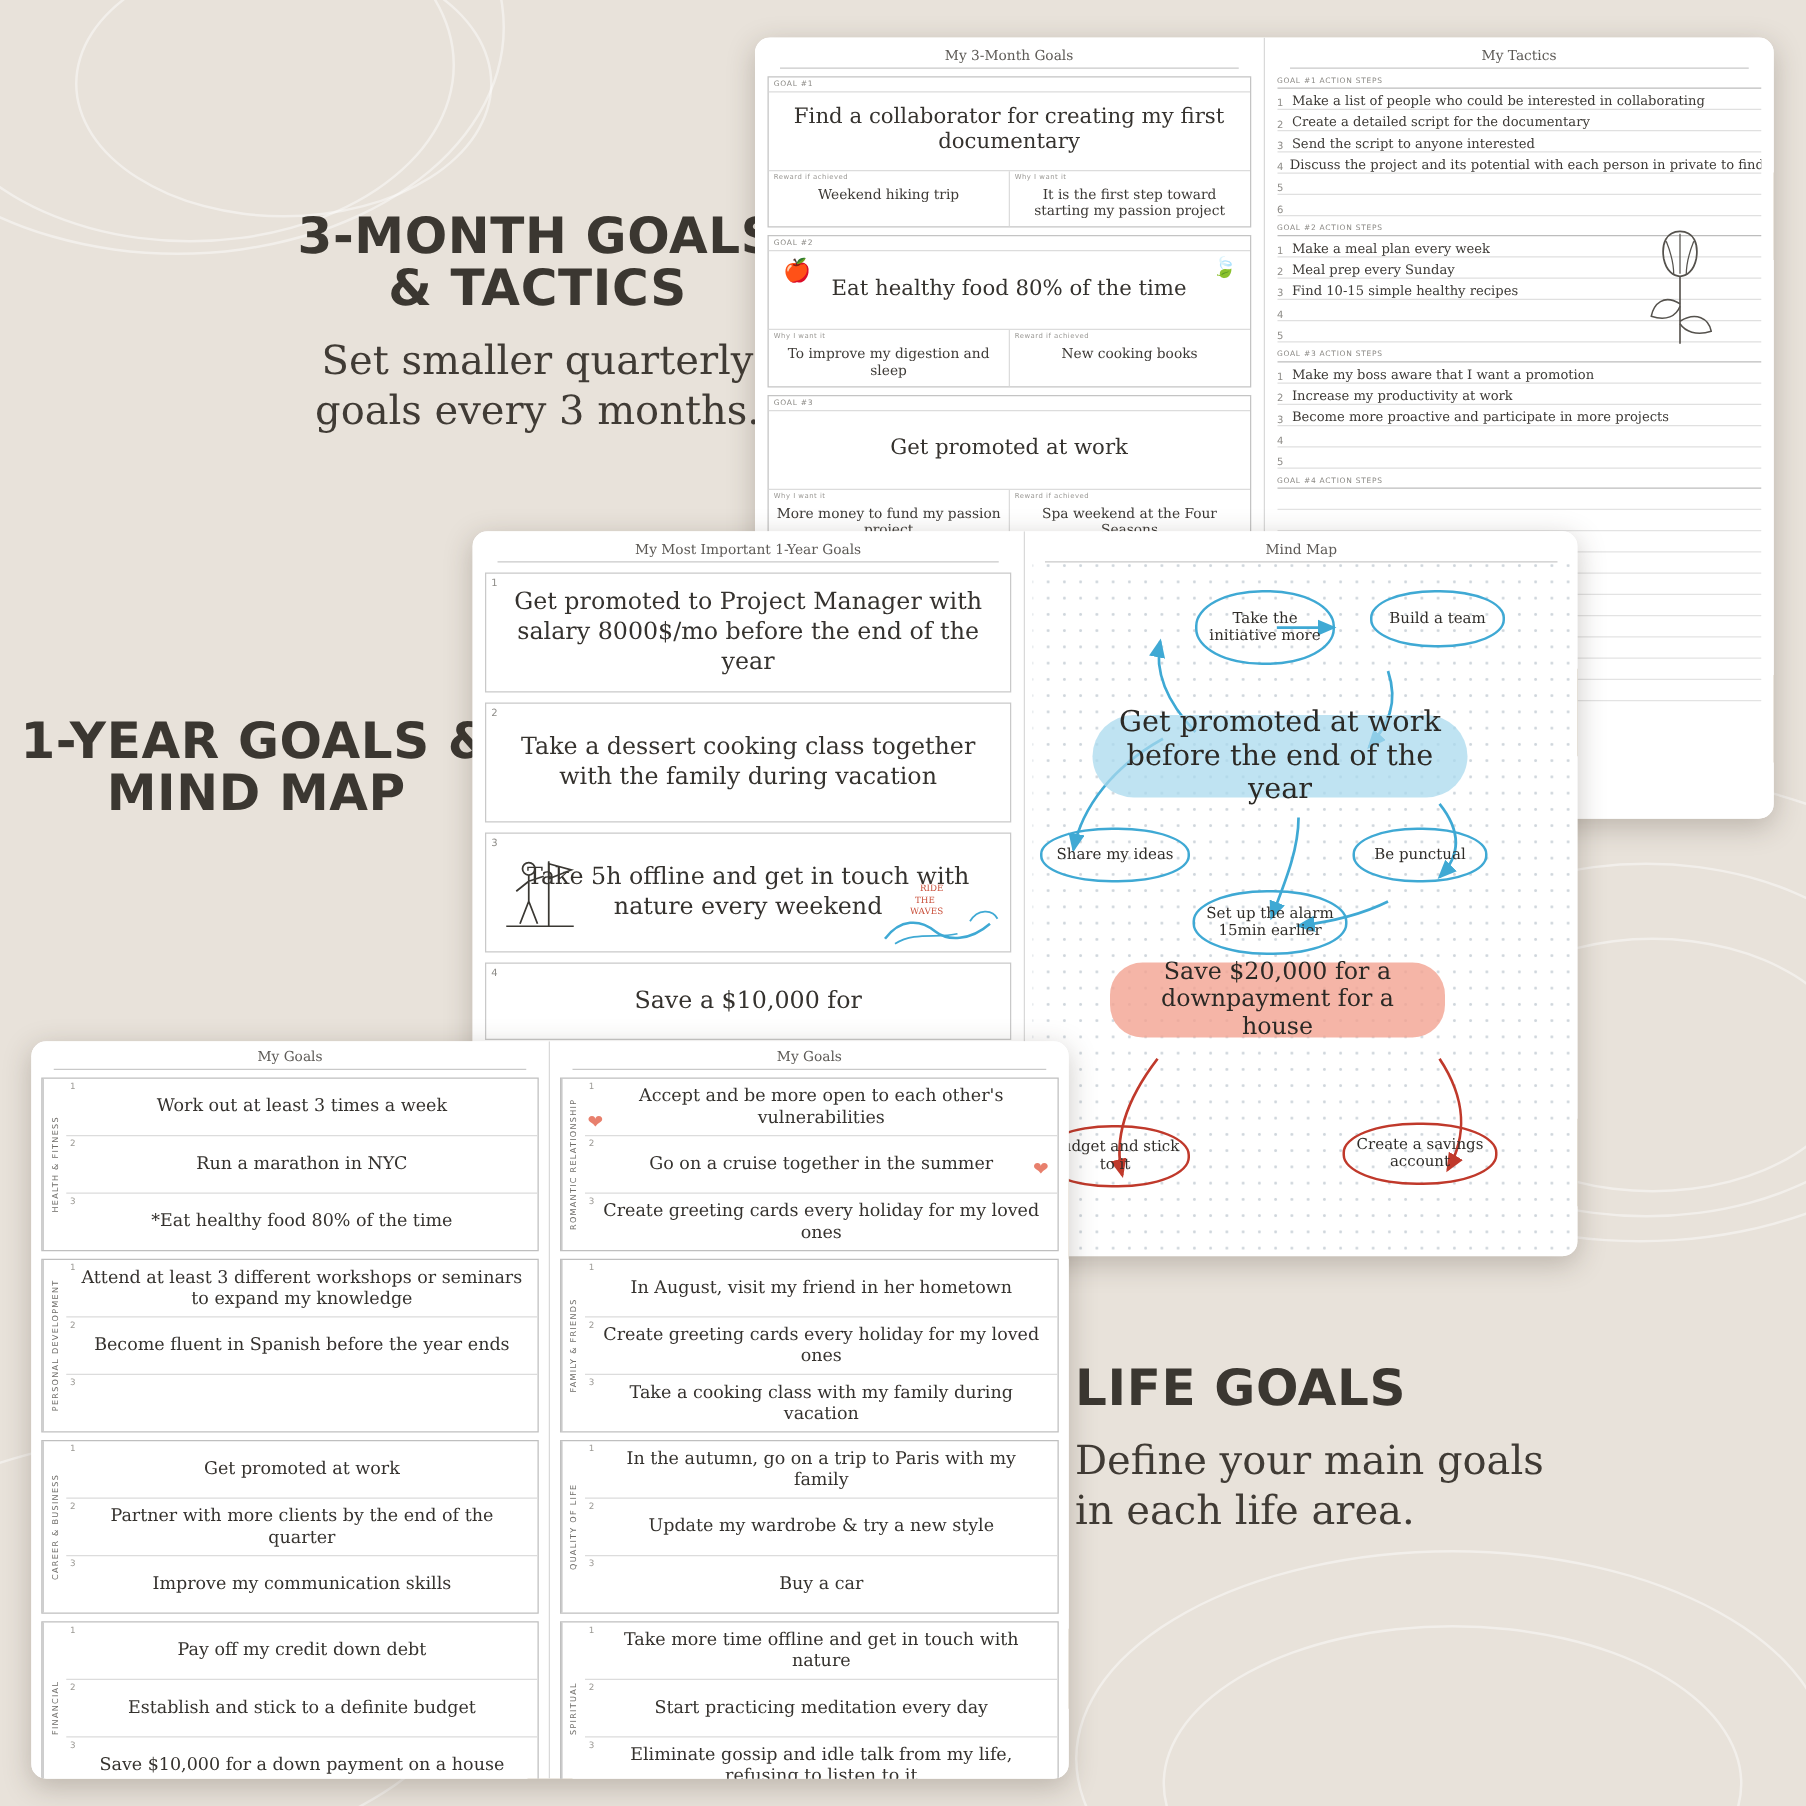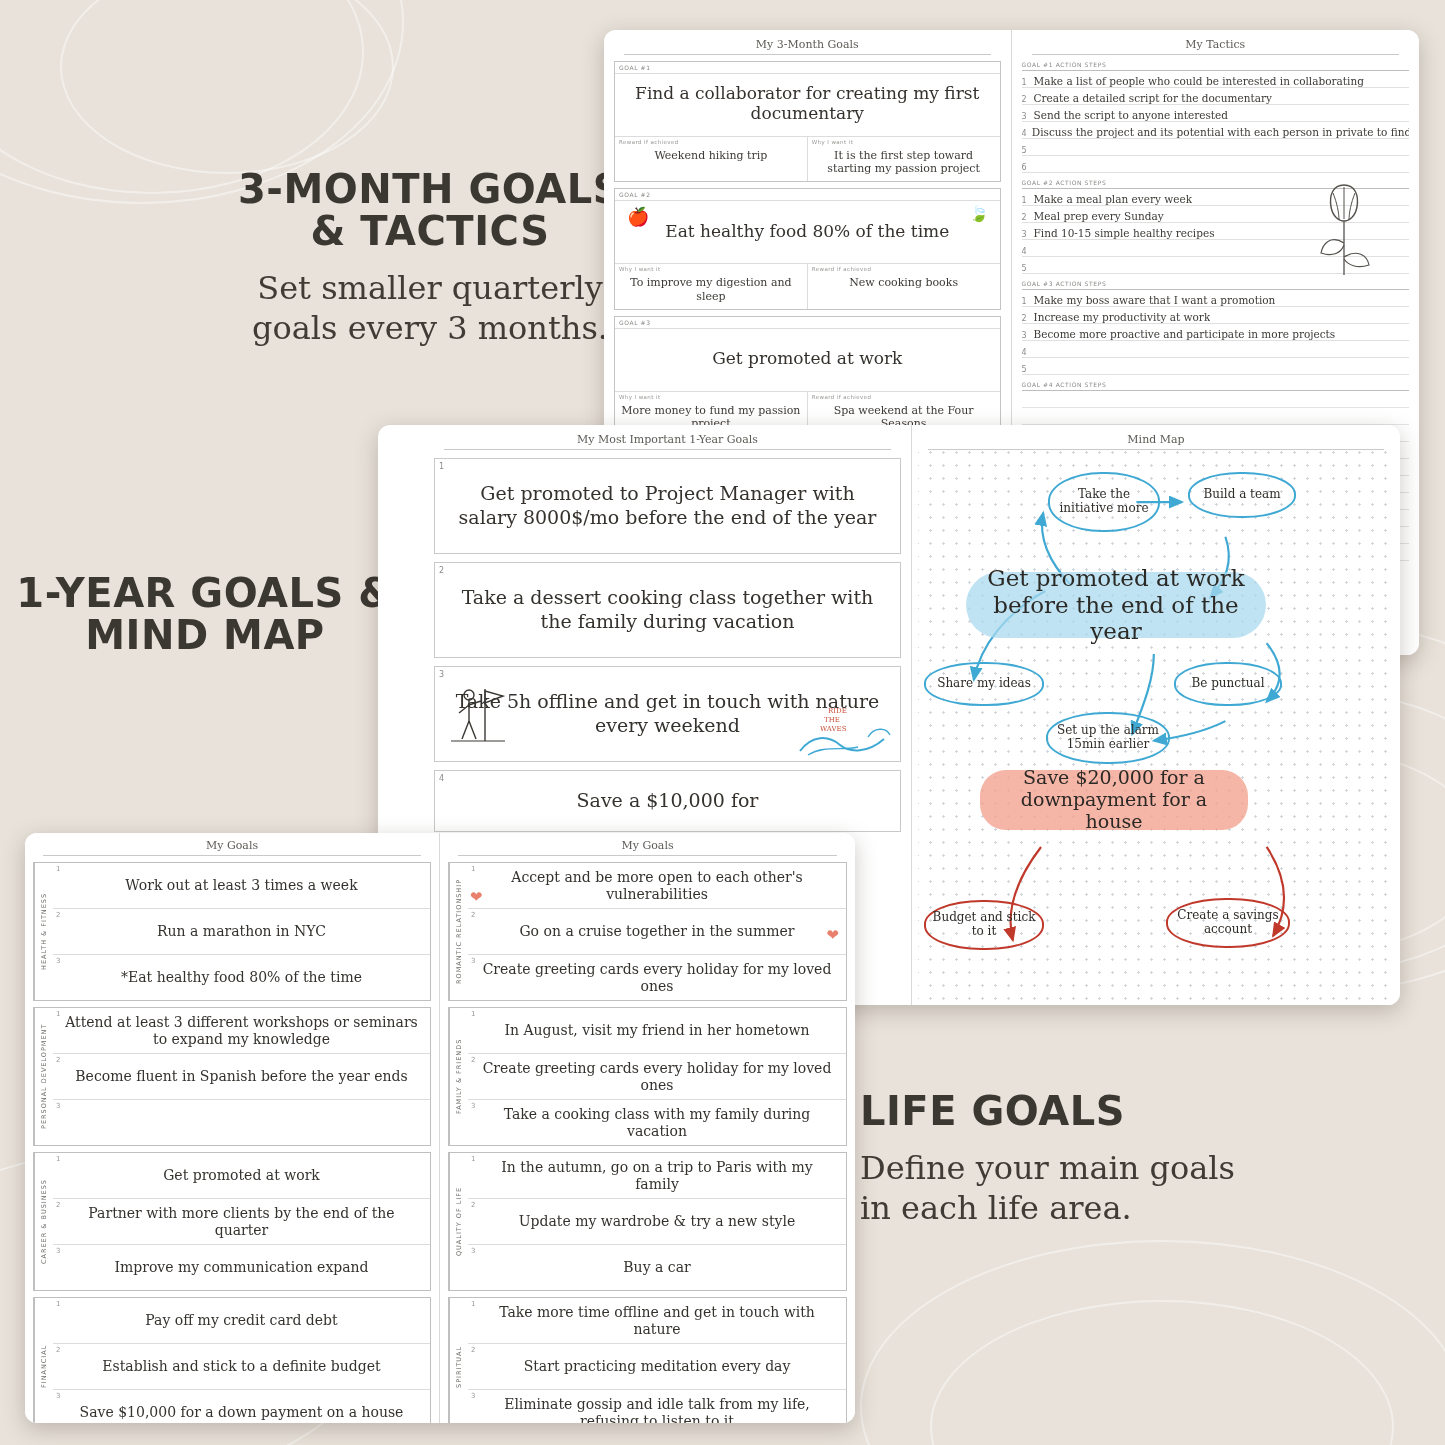--- a/index.html
+++ b/index.html
@@ -62,21 +62,21 @@
   .gcell .lbl{font-size:5.5px;color:#9a9894;letter-spacing:.4px;}
   .gcell .val{font-family:"DejaVu Serif", serif;font-size:11px;color:#3d3a36;text-align:center;padding-top:4px;line-height:1.2;}
   .tact-block{margin-top:6px;}
   .tact-head{font-size:6px;letter-spacing:.6px;color:#8a8884;border-bottom:1px solid #bdbdbd;padding-bottom:2px;}
   .tact-line{display:flex;align-items:flex-end;border-bottom:1px solid #e0e0e0;height:16px;}
   .tact-line .num{font-size:8px;color:#8d8b87;width:12px;}
   .tact-line .txt{font-family:"DejaVu Serif", serif;font-size:10.5px;color:#3d3a36;white-space:nowrap;overflow:hidden;}
   .blank-line{border-bottom:1px solid #e3e3e3;height:16px;}
 
   
-  #spread-1year{left:378px;top:425px;width:976px;height:580px;z-index:3;padding-left:46px;}
+  #spread-1year{left:378px;top:425px;width:884px;height:580px;z-index:3;}
   #spread-1year .page{width:50%;padding:8px 10px;}
   #spread-1year .page-title{font-size:11px;}
   .yearbox{border:1px solid #c9c9c9;margin-top:8px;height:94px;position:relative;
     display:flex;align-items:center;justify-content:center;}
   .yearbox .num{position:absolute;left:4px;top:3px;font-size:8px;color:#8d8b87;}
   .yearbox .txt{font-family:"DejaVu Serif", serif;font-size:19px;color:#35322e;text-align:center;line-height:1.25;padding:0 14px;}
 
   
   .mindmap{position:relative;width:100%;height:100%;
     background-image:radial-gradient(#cfd6dc 1px, transparent 1.2px);
@@ -462,33 +462,33 @@
           <div class="cat-row">
               <span class="num">1</span>
               <span class="txt">Get promoted at work</span>
             </div>
           <div class="cat-row">
               <span class="num">2</span>
               <span class="txt">Partner with more clients by the end of the quarter</span>
             </div>
           <div class="cat-row">
               <span class="num">3</span>
-              <span class="txt">Improve my communication expand</span>
+              <span class="txt">Improve my communication skills</span>
             </div>
         </div>
       </div>
     </div>
 
     <div class="cat-block">
       <div class="cat-table" style="border-top:1px solid #bfbfbf;">
         <div class="cat-label">FINANCIAL</div>
         <div class="cat-rows">
           <div class="cat-row">
               <span class="num">1</span>
-              <span class="txt">Pay off my credit card debt</span>
+              <span class="txt">Pay off my credit down debt</span>
             </div>
           <div class="cat-row">
               <span class="num">2</span>
               <span class="txt">Establish and stick to a definite budget</span>
             </div>
           <div class="cat-row">
               <span class="num">3</span>
               <span class="txt">Save $10,000 for a down payment on a house</span>
             </div>
         </div>

